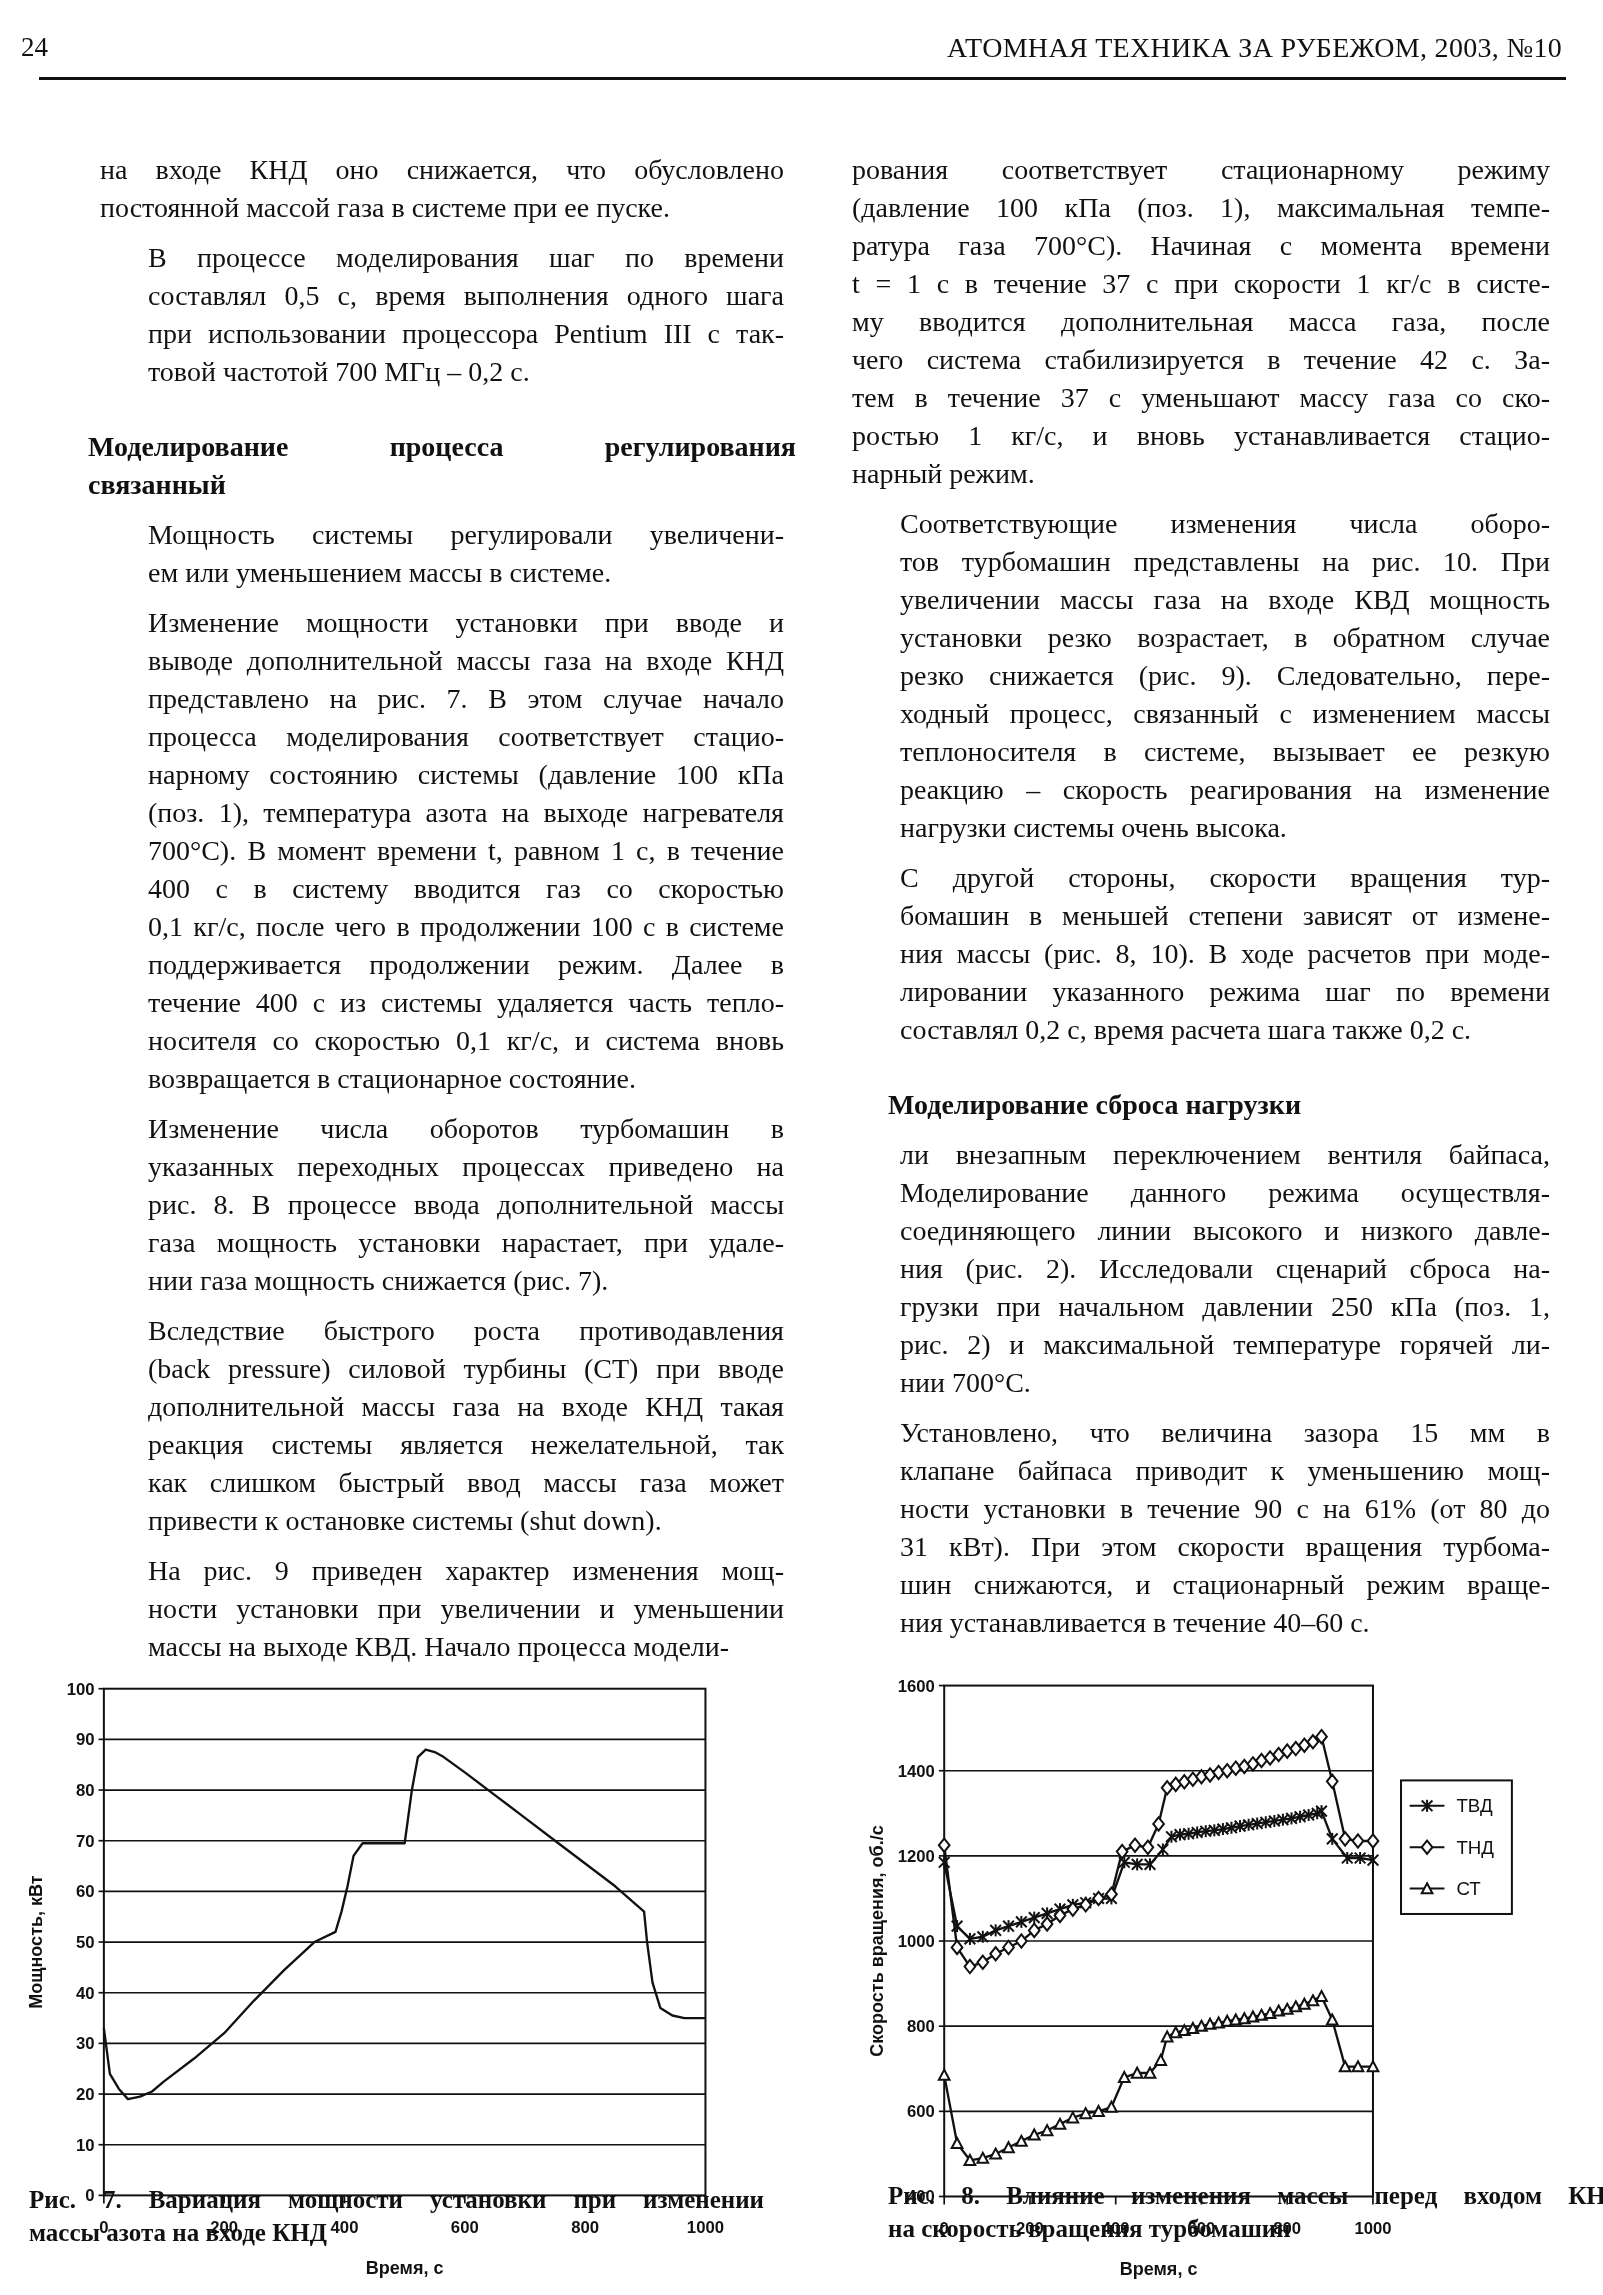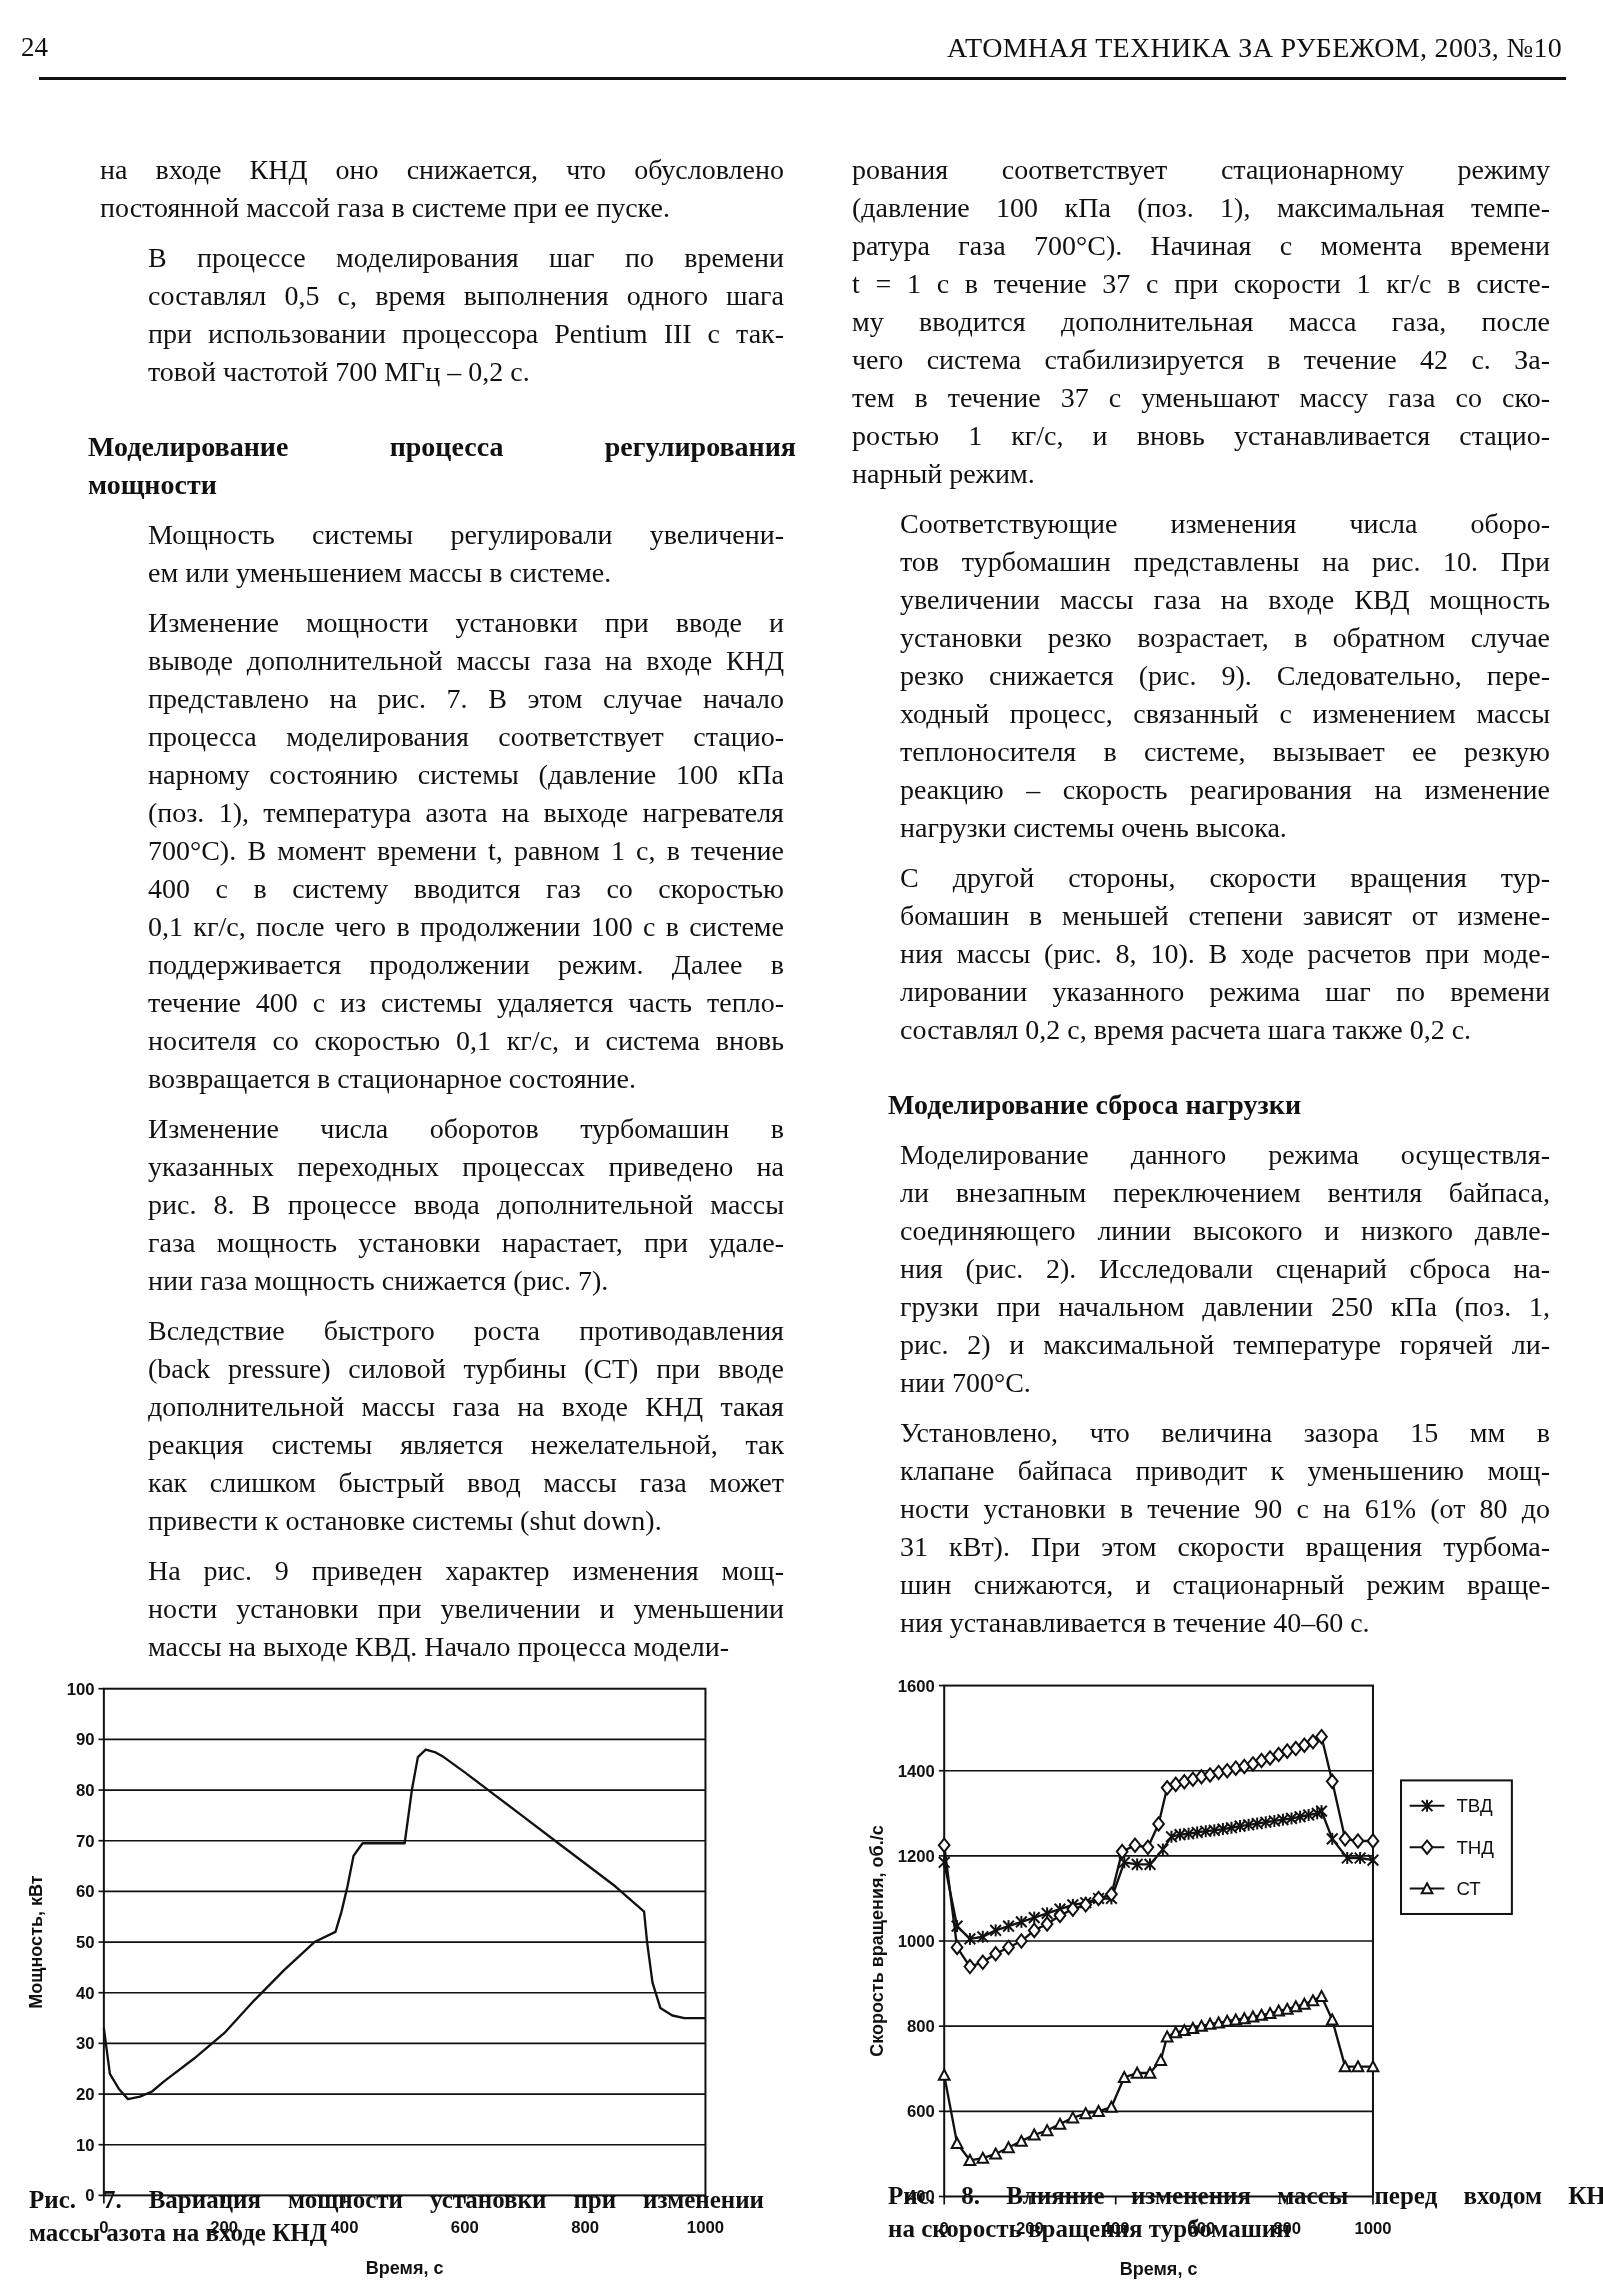--- a/index.html
+++ b/index.html
@@ -44,21 +44,21 @@
       <span class="line last">постоянной массой газа в системе при ее пуске.</span>
     </p>
   <p class="indent">
       <span class="line">В процессе моделирования шаг по времени</span>
       <span class="line">составлял 0,5 с, время выполнения одного шага</span>
       <span class="line">при использовании процессора Pentium III с так-</span>
       <span class="line last">товой частотой 700 МГц – 0,2 с.</span>
     </p>
   <h2>
       <span class="line">Моделирование процесса регулирования</span>
-      <span class="line last">мощности</span>
+      <span class="line last">связанный</span>
     </h2>
   <p class="indent">
       <span class="line">Мощность системы регулировали увеличени-</span>
       <span class="line last">ем или уменьшением массы в системе.</span>
     </p>
   <p class="indent">
       <span class="line">Изменение мощности установки при вводе и</span>
       <span class="line">выводе дополнительной массы газа на входе КНД</span>
       <span class="line">представлено на рис. 7. В этом случае начало</span>
       <span class="line">процесса моделирования соответствует стацио-</span>
@@ -121,22 +121,22 @@
       <span class="line">С другой стороны, скорости вращения тур-</span>
       <span class="line">бомашин в меньшей степени зависят от измене-</span>
       <span class="line">ния массы (рис. 8, 10). В ходе расчетов при моде-</span>
       <span class="line">лировании указанного режима шаг по времени</span>
       <span class="line last">составлял 0,2 с, время расчета шага также 0,2 с.</span>
     </p>
   <h2 style="margin-left:48px;">
       <span class="line last">Моделирование сброса нагрузки</span>
     </h2>
   <p class="indent">
+      <span class="line">ли внезапным переключением вентиля байпаса,</span>
       <span class="line">Моделирование данного режима осуществля-</span>
-      <span class="line">ли внезапным переключением вентиля байпаса,</span>
       <span class="line">соединяющего линии высокого и низкого давле-</span>
       <span class="line">ния (рис. 2). Исследовали сценарий сброса на-</span>
       <span class="line">грузки при начальном давлении 250 кПа (поз. 1,</span>
       <span class="line">рис. 2) и максимальной температуре горячей ли-</span>
       <span class="line last">нии 700°С.</span>
     </p>
   <p class="indent">
       <span class="line">Установлено, что величина зазора 15 мм в</span>
       <span class="line">клапане байпаса приводит к уменьшению мощ-</span>
       <span class="line">ности установки в течение 90 с на 61% (от 80 до</span>

